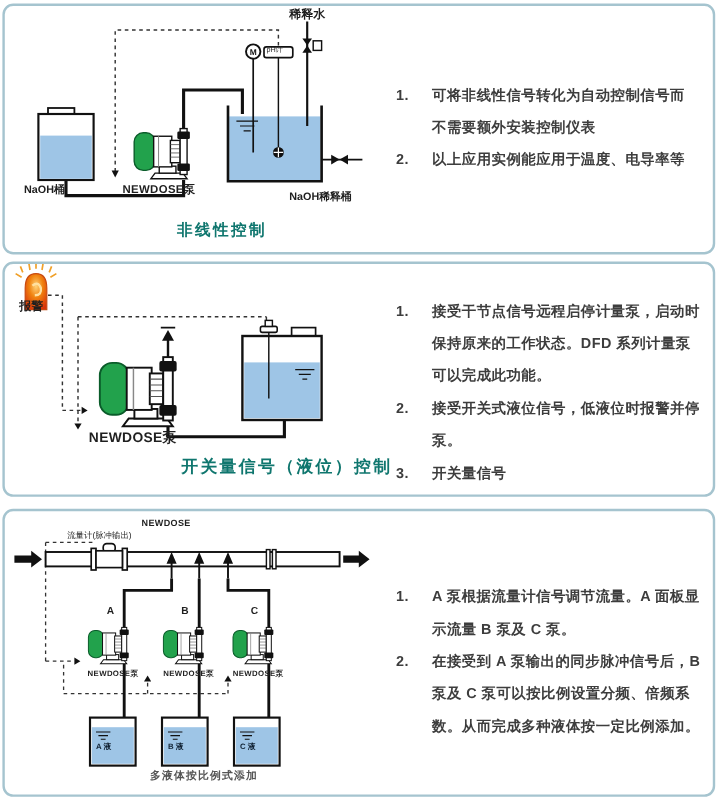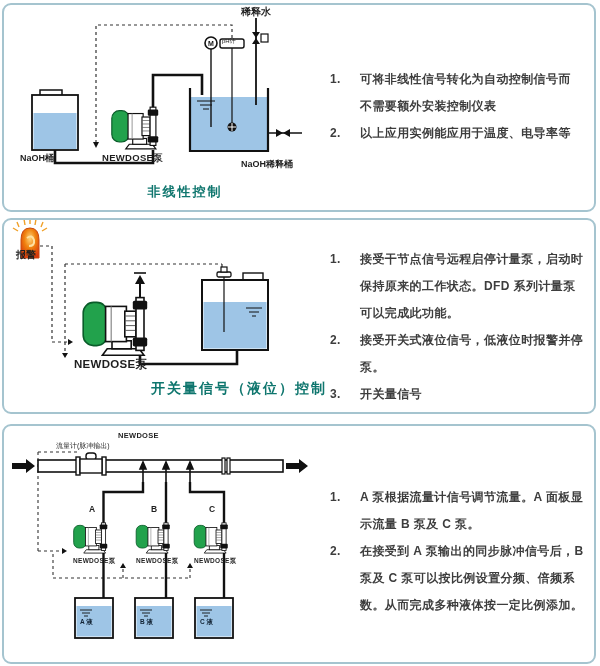--- a/index.html
+++ b/index.html
@@ -254,20 +254,21 @@
   <span class="lbl" style="left:205px;top:78px;font-size:8.5px;">C</span>
 
   <span class="lbl brand" style="left:69px;top:131px;font-size:6.5px;">NEWDOSE泵</span>
   <span class="lbl brand" style="left:132px;top:131px;font-size:6.5px;">NEWDOSE泵</span>
   <span class="lbl brand" style="left:190px;top:131px;font-size:6.5px;">NEWDOSE泵</span>
 
   <span class="lbl" style="left:76px;top:192px;font-size:6.5px;color:#123;">A 液</span>
   <span class="lbl" style="left:136px;top:192px;font-size:6.5px;color:#123;">B 液</span>
   <span class="lbl" style="left:196px;top:192px;font-size:6.5px;color:#123;">C 液</span>
 
+  <div class="caption" style="left:102px;top:214px;width:128px;font-size:9px;color:#555;letter-spacing:1px;">多液体按比例式添加</div>
 
   <div class="notes" style="left:326px;top:58px;width:256px;">
     <div class="note">
       <span class="num">1.</span>
       <span class="txt">A 泵根据流量计信号调节流量。A 面板显示流量 B 泵及 C 泵。</span>
     </div>
     <div class="note">
       <span class="num">2.</span>
       <span class="txt">在接受到 A 泵输出的同步脉冲信号后，B 泵及 C 泵可以按比例设置分频、倍频系数。从而完成多种液体按一定比例添加。</span>
     </div>

